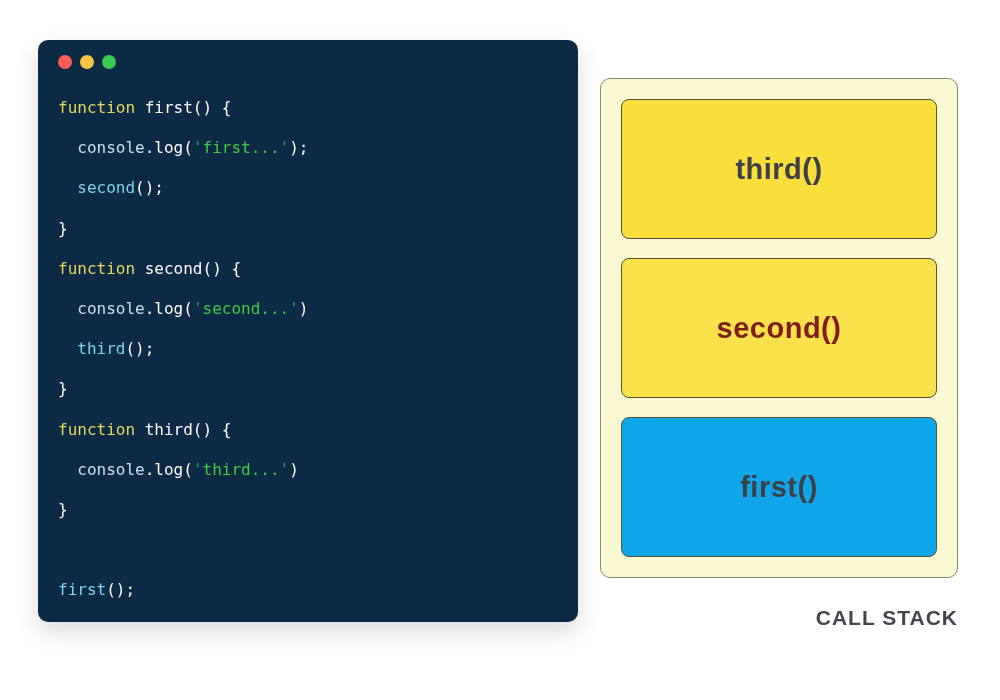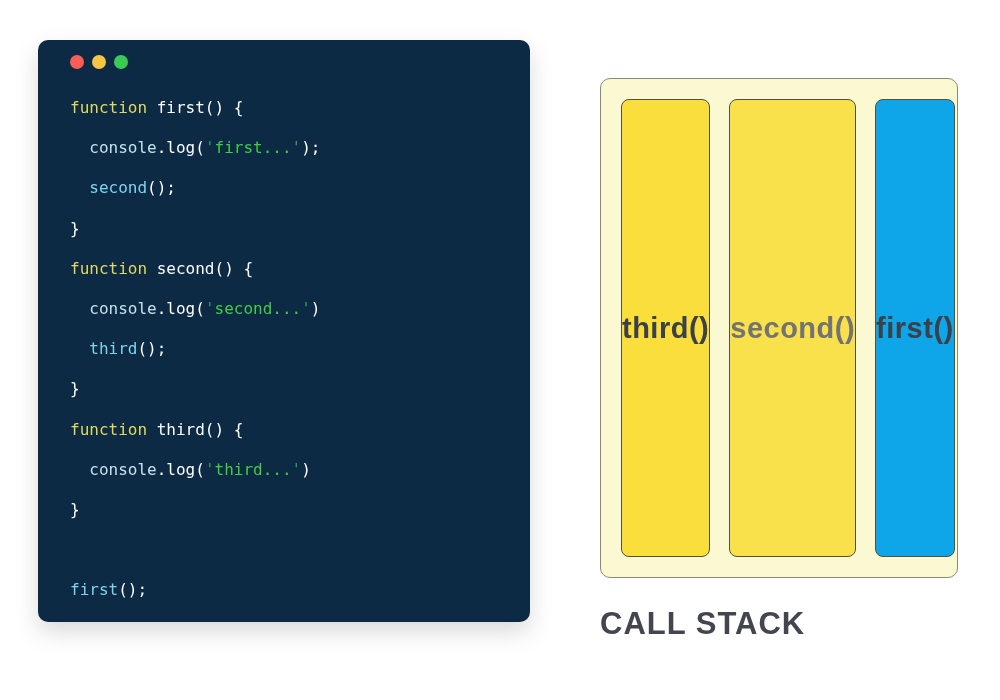--- a/index.html
+++ b/index.html
@@ -9,26 +9,26 @@
     font-family: "Liberation Sans", sans-serif;
     position: relative;
     overflow: hidden;
   }
 
   
   .code-window {
     position: absolute;
     left: 38px;
     top: 40px;
-    width: 492px;
+    width: 540px;
     height: 582px;
     background: #0d2a45;
     border-radius: 10px;
     box-shadow: 0 10px 22px rgba(90, 90, 90, 0.22);
-    padding: 14px 20px 0 32px;
+    padding: 14px 20px 0 20px;
   }
   .traffic-lights {
     display: flex;
     gap: 8px;
     align-items: center;
     height: 16px;
     margin-top: 0px;
   }
   .dot {
     width: 14px;
@@ -51,55 +51,55 @@
   .call-stack-container {
     position: absolute;
     left: 600px;
     top: 78px;
     width: 358px;
     height: 500px;
     border-radius: 10px;
     border: 1.5px solid #8c8a74;
     padding: 20px;
     display: flex;
-    flex-direction: row;
+    flex-direction: column;
     gap: 19px;
   }
   .frame {
     flex: 1;
     border: 1.5px solid #55513b;
     border-radius: 8px;
     display: flex;
     align-items: center;
     justify-content: center;
     font-size: 29px;
     font-weight: bold;
     letter-spacing: 0.5px;
   }
   .call-stack-caption {
     position: absolute;
     left: 600px;
     top: 606px;
     width: 358px;
-    text-align: left;
-    font-size: 31px;
+    text-align: right;
+    font-size: 21px;
     font-weight: bold;
     letter-spacing: 1px;
   }
 </style>
 </head>
 <body style="background: rgb(255, 255, 255);">
 
 <div class="code-window" style="background: rgb(13, 42, 69);">
   <div class="traffic-lights">
     <div class="dot" style="background: rgb(250, 94, 87);"></div>
     <div class="dot" style="background: rgb(248, 196, 69);"></div>
     <div class="dot" style="background: rgb(58, 203, 84);"></div>
   </div>
   <div class="code-area"><div class="code-line"><span style="color: rgb(226, 218, 94);">function</span><span style="color: rgb(253, 253, 253);"> first() {</span></div><div class="code-line"><span style="color: rgb(253, 253, 253);">  </span><span style="color: rgb(198, 224, 236);">console</span><span style="color: rgb(253, 253, 253);">.log(</span><span style="color: rgb(47, 158, 85);">'</span><span style="color: rgb(65, 204, 65);">first...</span><span style="color: rgb(47, 158, 85);">'</span><span style="color: rgb(253, 253, 253);">);</span></div><div class="code-line"><span style="color: rgb(253, 253, 253);">  </span><span style="color: rgb(127, 211, 236);">second</span><span style="color: rgb(253, 253, 253);">();</span></div><div class="code-line"><span style="color: rgb(253, 253, 253);">}</span></div><div class="code-line"><span style="color: rgb(226, 218, 94);">function</span><span style="color: rgb(253, 253, 253);"> second() {</span></div><div class="code-line"><span style="color: rgb(253, 253, 253);">  </span><span style="color: rgb(198, 224, 236);">console</span><span style="color: rgb(253, 253, 253);">.log(</span><span style="color: rgb(47, 158, 85);">'</span><span style="color: rgb(65, 204, 65);">second...</span><span style="color: rgb(47, 158, 85);">'</span><span style="color: rgb(253, 253, 253);">)</span></div><div class="code-line"><span style="color: rgb(253, 253, 253);">  </span><span style="color: rgb(127, 211, 236);">third</span><span style="color: rgb(253, 253, 253);">();</span></div><div class="code-line"><span style="color: rgb(253, 253, 253);">}</span></div><div class="code-line"><span style="color: rgb(226, 218, 94);">function</span><span style="color: rgb(253, 253, 253);"> third() {</span></div><div class="code-line"><span style="color: rgb(253, 253, 253);">  </span><span style="color: rgb(198, 224, 236);">console</span><span style="color: rgb(253, 253, 253);">.log(</span><span style="color: rgb(47, 158, 85);">'</span><span style="color: rgb(65, 204, 65);">third...</span><span style="color: rgb(47, 158, 85);">'</span><span style="color: rgb(253, 253, 253);">)</span></div><div class="code-line"><span style="color: rgb(253, 253, 253);">}</span></div><div class="code-line">&nbsp;</div><div class="code-line"><span style="color: rgb(127, 211, 236);">first</span><span style="color: rgb(253, 253, 253);">();</span></div></div>
 </div>
 
 <div class="call-stack-container" style="background: rgb(251, 249, 209); border-color: rgb(140, 138, 116);">
     <div class="frame" style="background: rgb(249, 222, 60); border-color: rgb(85, 81, 59); color: rgb(60, 64, 71);">third()</div>
-    <div class="frame" style="background: rgb(249, 225, 75); border-color: rgb(85, 81, 59); color: #737373;">second()</div>
+    <div class="frame" style="background: rgb(249, 225, 75); border-color: rgb(85, 81, 59); color: #7f1d1d;">second()</div>
     <div class="frame" style="background: #0ea5e9; border-color: rgb(85, 81, 59); color: rgb(60, 64, 71);">first()</div>
   </div>
 <div class="call-stack-caption" style="color: rgb(67, 70, 78);">CALL STACK</div>
 
 </body></html>

